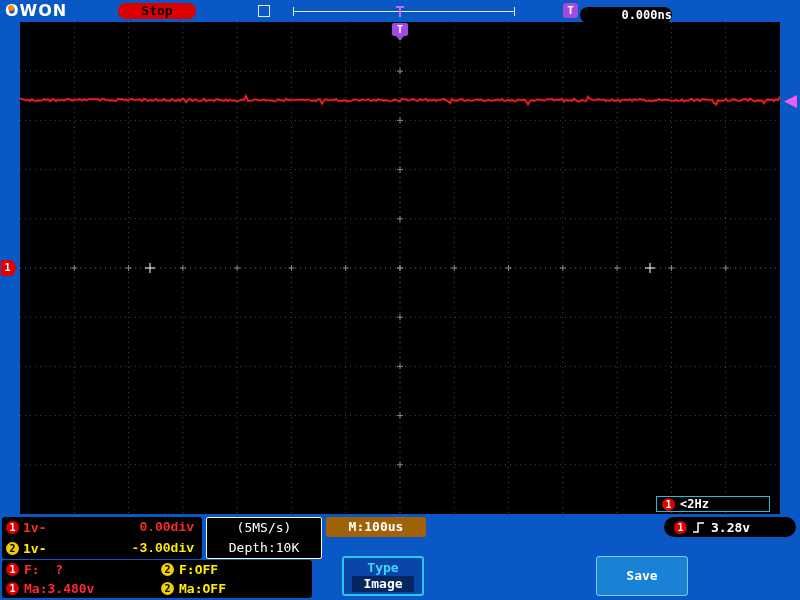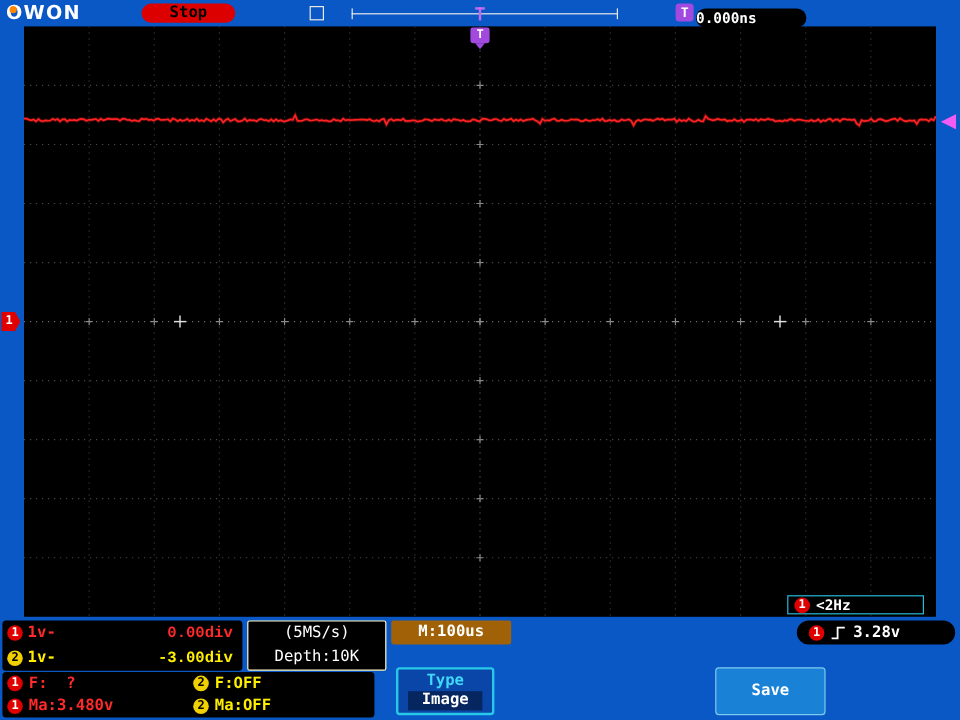--- a/index.html
+++ b/index.html
@@ -21,21 +21,21 @@
   .hpos-bar .tick{position:absolute;top:3px;width:1px;height:9px;background:#e8e8e8;}
   .hpos-bar .tick.left{left:0;}
   .hpos-bar .tick.right{right:0;}
   .hpos-bar .center-tick{position:absolute;left:106px;top:2px;width:2px;height:11px;background:#c46cf0;}
   .hpos-bar .center-cap{position:absolute;left:103px;top:2px;width:8px;height:2px;background:#c46cf0;}
   .t-badge{position:absolute;left:563px;top:3px;width:15px;height:15px;background:#a24ae0;
         border-radius:3px;color:#fff;font:bold 11px "DejaVu Sans Mono",monospace;
         text-align:center;line-height:15px;}
   .t-time{position:absolute;left:580px;top:7px;width:92px;height:16px;background:#000;
         border-radius:8px;color:#fff;font:bold 12px "DejaVu Sans Mono",monospace;
-        text-align:left;line-height:16px;}
+        text-align:right;line-height:16px;}
 
   
   .screen{position:absolute;left:20px;top:22px;width:760px;height:492px;background:#000;}
   #scope-svg{position:absolute;left:0;top:0;width:760px;height:492px;}
   .t-marker{position:absolute;left:372px;top:1px;width:16px;height:13px;background:#a24ae0;
         border-radius:2px;color:#fff;font:bold 10px "DejaVu Sans Mono",monospace;
         text-align:center;line-height:13px;cursor:ew-resize;}
   .t-marker-arrow{position:absolute;left:376px;top:14px;width:0;height:0;
         border-left:4px solid transparent;border-right:4px solid transparent;
         border-top:5px solid #a24ae0;}
@@ -75,21 +75,21 @@
   .trig-box{position:absolute;left:664px;top:517px;width:132px;height:20px;background:#000;
         border-radius:10px;display:flex;align-items:center;gap:5px;padding:0 10px;box-sizing:border-box;
         color:#fff;font:bold 13px "DejaVu Sans Mono",monospace;}
 
   .meas-box{position:absolute;left:2px;top:560px;width:310px;height:38px;background:#000;
         border-radius:3px;display:grid;grid-template-columns:155px 150px;grid-template-rows:19px 19px;
         align-items:center;padding:0 4px;box-sizing:border-box;}
   .mcell{display:flex;align-items:center;gap:5px;font:bold 13px "DejaVu Sans Mono",monospace;}
   .mlabel{white-space:pre;}
 
-  .type-btn{position:absolute;left:330px;top:556px;width:82px;height:40px;background:#0a46a8;
+  .type-btn{position:absolute;left:342px;top:556px;width:82px;height:40px;background:#0a46a8;
         border:2px solid #28c8e8;border-radius:3px;box-sizing:border-box;cursor:pointer;}
   .type-label{color:#40d8f8;font:bold 13px "DejaVu Sans Mono",monospace;text-align:center;margin-top:2px;}
   .type-value{width:62px;margin:1px auto 0;background:#05265e;color:#fff;
         font:bold 13px "DejaVu Sans Mono",monospace;text-align:center;line-height:16px;}
 
   .save-btn{position:absolute;left:596px;top:556px;width:92px;height:40px;background:#1a82d6;
         border:1px solid #7cc8ee;border-radius:3px;box-sizing:border-box;color:#fff;
         font:bold 13px "DejaVu Sans Mono",monospace;text-align:center;line-height:38px;cursor:pointer;}
 </style>
 </head>

